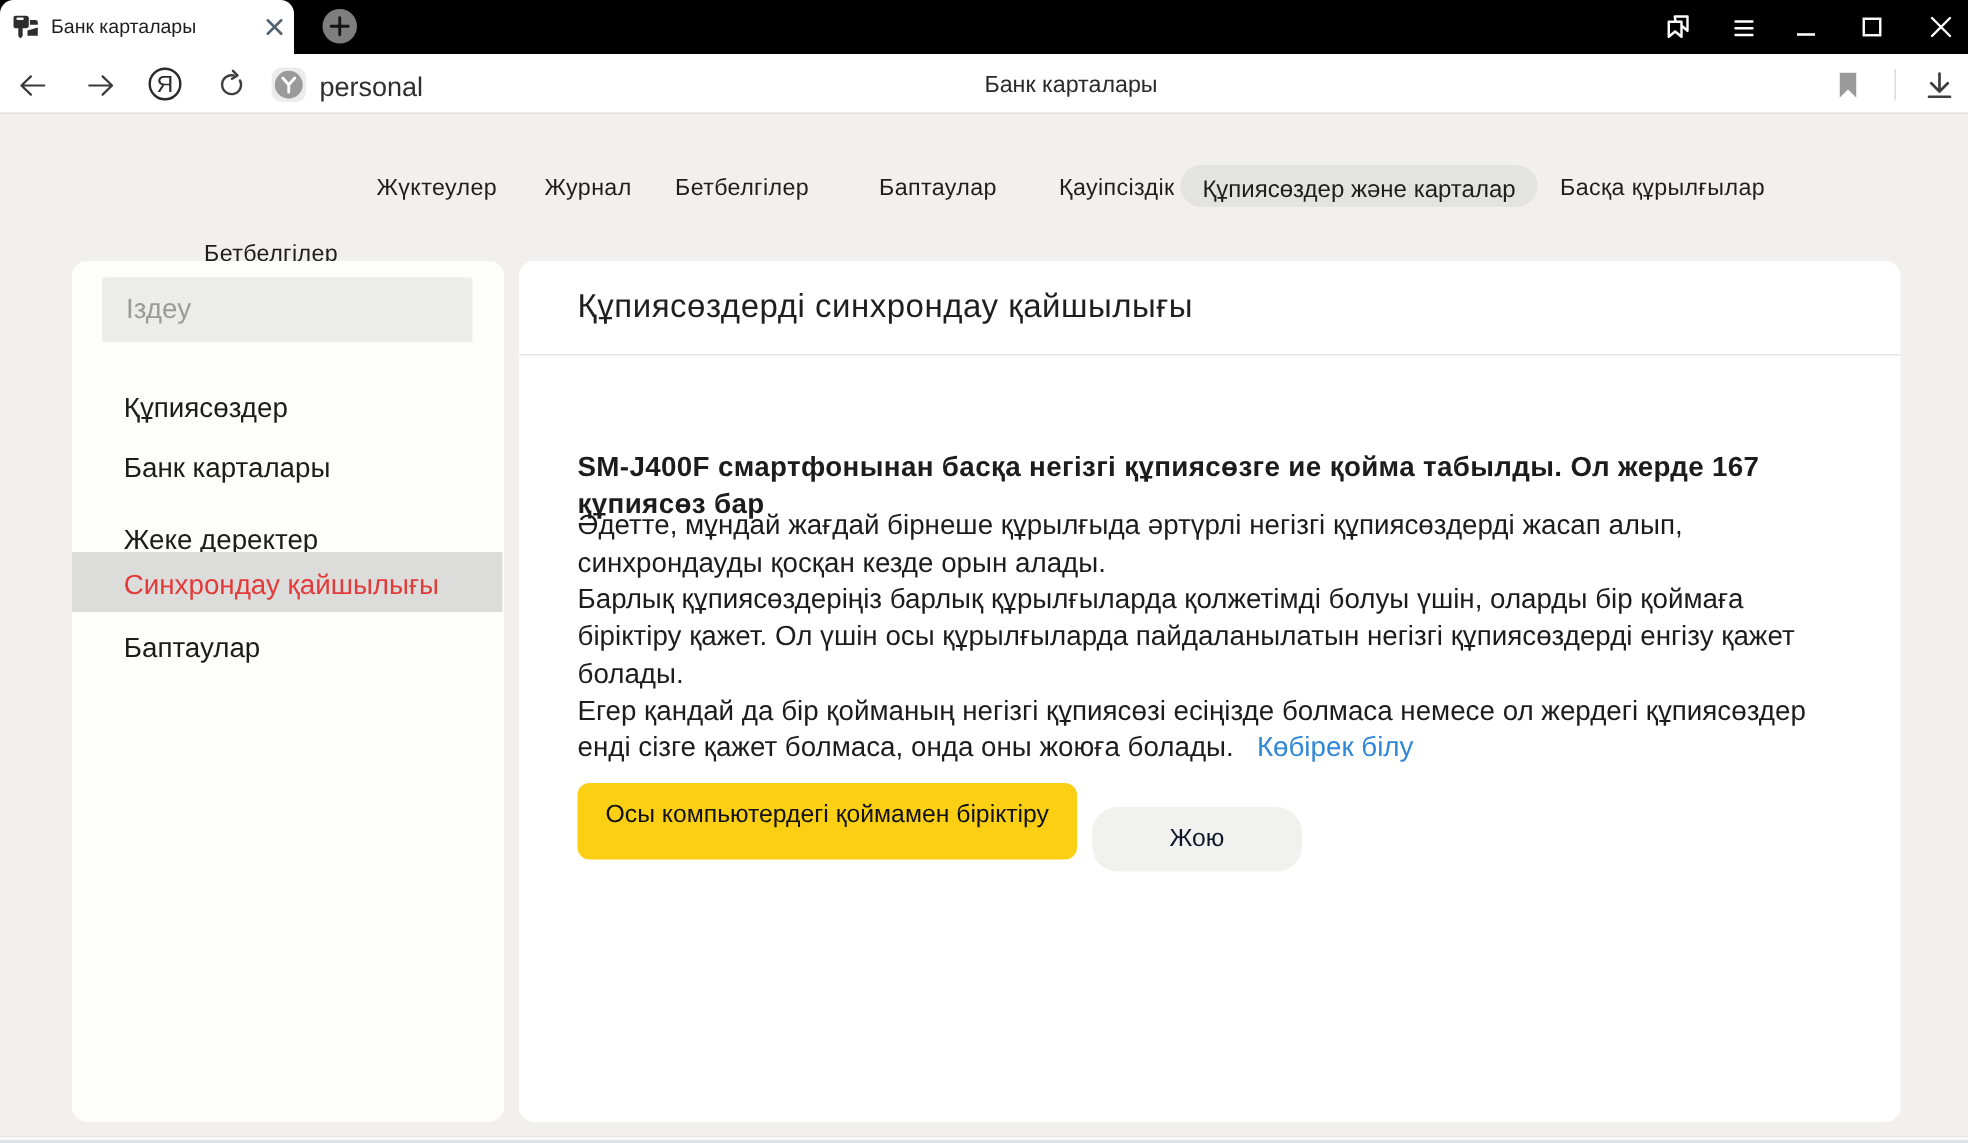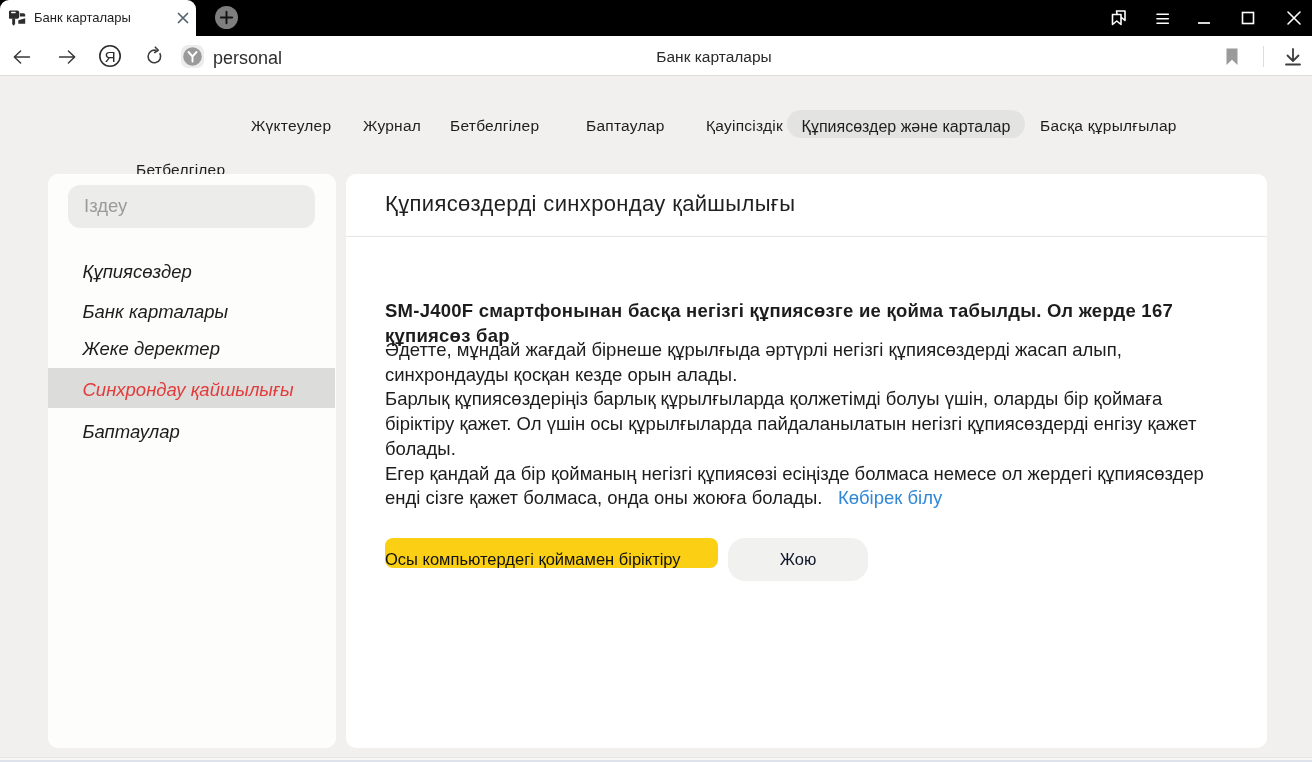--- a/index.html
+++ b/index.html
@@ -22,32 +22,32 @@
 
 #nav { position:absolute; left:0; top:110px; width:1312px; height:28px; font-size:15.5px; color:#1e1e1e; }
 .navitem { position:absolute; top:7px; white-space:nowrap; letter-spacing:0.25px; }
 #navpill { position:absolute; left:787px; top:0; width:238px; height:28px; background:#e3e3e1; border-radius:14px; }
 #navpill span { position:absolute; left:0; width:238px; text-align:center; top:7.5px; white-space:nowrap; font-size:16px; }
 
 
 #sidebar { position:absolute; left:48px; top:174px; width:288px; height:574px; background:#fdfdfc; border-radius:10px; }
 #main { position:absolute; left:346px; top:174px; width:921px; height:574px; background:#fff; border-radius:10px; }
 
-#search { position:absolute; left:20px; top:11px; width:247px; height:43px; background:#ececeb; border-radius:12px;padding-left:20px; }
+#search { position:absolute; left:20px; top:11px; width:247px; height:43px; background:#ececeb; border-radius:2px;padding-left:20px; }
 #search span { position:absolute; left:16px; top:10px; font-size:18.5px; color:#9b9b9b; }
 .sideitem { position:absolute; left:0; width:287px; height:40px; font-size:18.5px; color:#1c1c1c; }
-.sideitem span { position:absolute; left:34.5px; top:10.5px; white-space:nowrap;font-style:italic; }
+.sideitem span { position:absolute; left:34.5px; top:10.5px; white-space:nowrap; }
 #sidesel { background:#dcdcda; color:#e23b3b; }
 
 #maintitle { position:absolute; left:39px; top:17px; font-size:22px; letter-spacing:0.35px; color:#1f1f1f; }
 #divider { position:absolute; left:0; top:62px; width:921px; height:1px; background:#e6e6e6; }
 #heading { position:absolute; left:39px; top:100px; width:860px; font-size:18.5px; letter-spacing:0.24px; font-weight:bold; color:#1c1c1c; line-height:25.4px;margin-top:24px; }
 #para { position:absolute; left:39px; top:164px; width:900px; font-size:18.5px; color:#1c1c1c; line-height:24.7px; }
 a.more { color:#2f87d8; text-decoration:none; }
-#btnyellow { position:absolute; left:39px; top:364px; width:333px; height:30px; background:#fbd014; border-radius:8px; font-size:16.5px; color:#111; line-height:43px; }
+#btnyellow { position:absolute; left:39px; top:348px; width:333px; height:51px; background:#fbd014; border-radius:8px; text-align:center; font-size:16.5px; color:#111; line-height:43px; }
 #btngray { position:absolute; left:382px; top:364px; width:140px; height:43px; background:#f1f1f0; border-radius:17px; text-align:center; font-size:16.5px; color:#0f172a; line-height:43px; }
 
 #bottomstrip { position:absolute; left:0; top:757px; width:1312px; height:3px; background:#f7f7f5; border-top:1px solid #e5e5e2; }
 #bottomedge { position:absolute; left:0; top:760px; width:1312px; height:2px; background:#dde2eb; }
 </style></head>
 <body>
 
 <div id="titlebar">
   <div id="tab">
     <svg width="17" height="17" viewBox="0 0 17 17" style="position:absolute;left:9px;top:10px;">
@@ -133,21 +133,21 @@
 <div id="sidebar">
   <div id="search">
       <span>Іздеу</span>
     </div>
   <div class="sideitem" style="top:76px;">
       <span>Құпиясөздер</span>
     </div>
   <div class="sideitem" style="top:116px;">
       <span>Банк карталары</span>
     </div>
-  <div class="sideitem" style="top:153px;">
+  <div class="sideitem" style="top:164px;">
       <span>Жеке деректер</span>
     </div>
   <div class="sideitem" id="sidesel" style="top:194px;padding-left:39px;">
       <span>Синхрондау қайшылығы</span>
     </div>
   <div class="sideitem" style="top:236px;">
       <span>Баптаулар</span>
     </div>
 </div>
 

